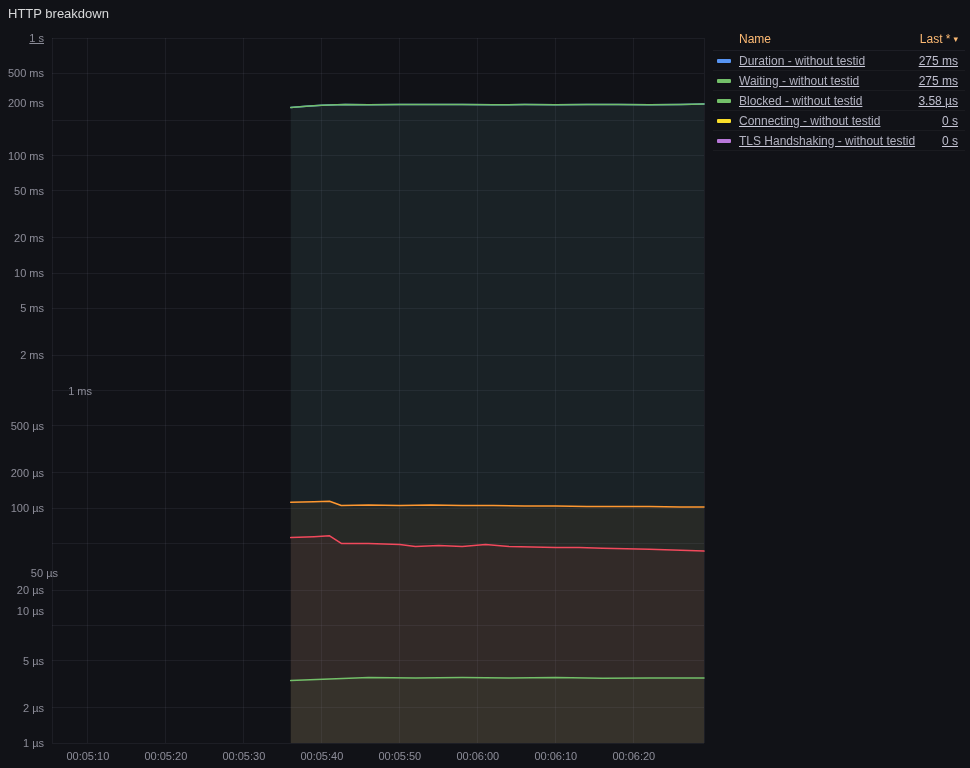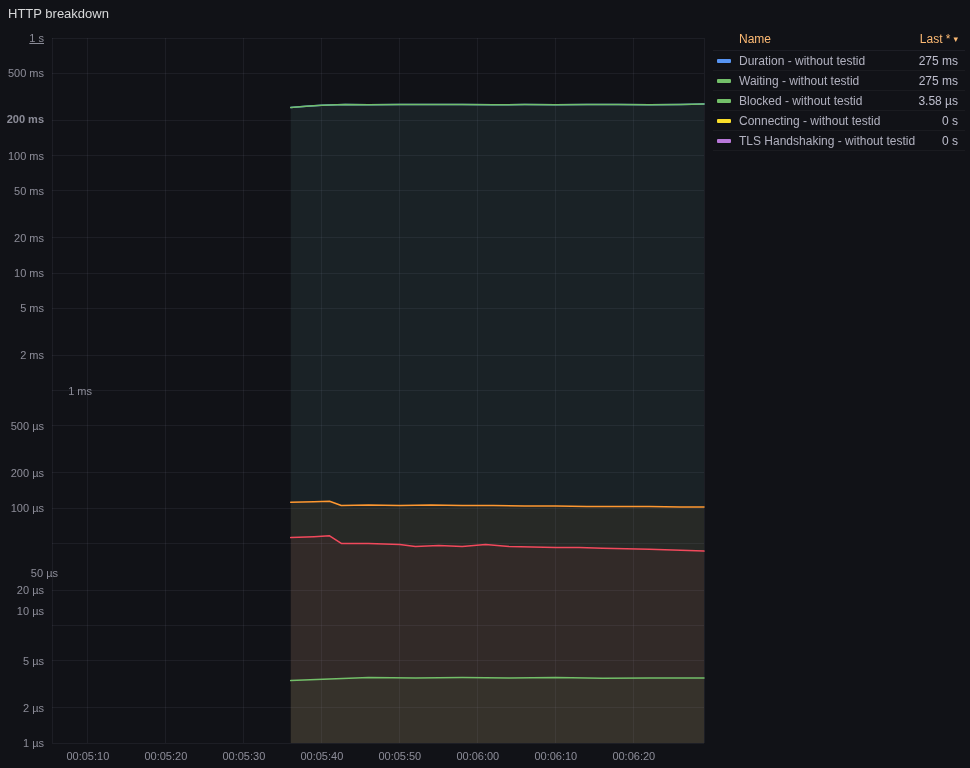--- a/index.html
+++ b/index.html
@@ -12,21 +12,21 @@
     color:rgba(204,204,220,0.65);white-space:nowrap;}
   .xtick{position:absolute;top:750px;transform:translateX(-50%);font-size:11px;
     color:rgba(204,204,220,0.65);white-space:nowrap;}
   .legend{position:absolute;left:713px;top:32px;width:252px;font-size:12px;}
   .legend-header{display:flex;justify-content:space-between;align-items:flex-start;height:18px;
     padding:0 7px 0 0;color:#fdba74;border-bottom:1px solid rgba(204,204,220,0.07);}
   .legend-header .name-h{margin-left:26px;cursor:pointer;}
   .legend-header .sort{display:flex;align-items:center;gap:3px;cursor:pointer;}
   .legend-header .caret{font-size:9px;line-height:9px;}
   .legend-row{display:flex;align-items:center;height:19px;padding:0 7px 0 4px;
-    border-bottom:1px solid rgba(204,204,220,0.05);cursor:pointer;}
+    border-bottom:1px solid rgba(204,204,220,0.05);cursor:pointer;text-decoration:underline;}
   .swatch{width:14px;height:4px;border-radius:1px;margin-right:8px;flex:0 0 auto;}
   .legend-label{flex:1;color:rgba(204,204,220,0.85);white-space:nowrap;overflow:hidden;}
   .legend-value{color:rgba(204,204,220,0.92);margin-left:8px;white-space:nowrap;}
 </style>
 </head>
 <body>
 
 <div class="panel">
   <div class="panel-title">HTTP breakdown</div>
 
@@ -67,21 +67,21 @@
       <path d="M290.7,502.2L314.0,501.8L329.6,501.3L341.3,505.5L368.6,505.0L399.8,505.5L431.0,505.0L462.2,505.5L493.4,505.5L524.6,506.0L555.8,506.0L587.0,506.5L618.2,506.5L649.4,506.5L680.6,507.0L704.0,507.0L704.0,743L290.7,743Z" fill="#FF9830" fill-opacity="0.06" stroke="none"></path>
       <path d="M290.7,502.2L314.0,501.8L329.6,501.3L341.3,505.5L368.6,505.0L399.8,505.5L431.0,505.0L462.2,505.5L493.4,505.5L524.6,506.0L555.8,506.0L587.0,506.5L618.2,506.5L649.4,506.5L680.6,507.0L704.0,507.0" fill="none" stroke="#FF9830" stroke-width="1.5" stroke-linejoin="round" stroke-linecap="round"></path>
       <path d="M290.7,537.6L314.0,536.7L329.6,535.8L341.3,543.4L368.6,543.4L399.8,544.4L415.4,546.5L438.8,545.5L462.2,546.5L485.6,544.4L509.0,546.5L532.4,547.1L555.8,547.6L579.2,547.6L602.6,548.2L626.0,548.7L649.4,549.3L672.8,549.9L704.0,551.1L704.0,743L290.7,743Z" fill="#F2495C" fill-opacity="0.06" stroke="none"></path>
       <path d="M290.7,537.6L314.0,536.7L329.6,535.8L341.3,543.4L368.6,543.4L399.8,544.4L415.4,546.5L438.8,545.5L462.2,546.5L485.6,544.4L509.0,546.5L532.4,547.1L555.8,547.6L579.2,547.6L602.6,548.2L626.0,548.7L649.4,549.3L672.8,549.9L704.0,551.1" fill="none" stroke="#F2495C" stroke-width="1.5" stroke-linejoin="round" stroke-linecap="round"></path>
       <path d="M290.7,680.6L329.6,679.1L368.6,677.6L415.4,677.9L462.2,677.6L509.0,678.1L555.8,677.6L602.6,678.3L649.4,678.1L704.0,677.9L704.0,743L290.7,743Z" fill="#73BF69" fill-opacity="0.06" stroke="none"></path>
       <path d="M290.7,680.6L329.6,679.1L368.6,677.6L415.4,677.9L462.2,677.6L509.0,678.1L555.8,677.6L602.6,678.3L649.4,678.1L704.0,677.9" fill="none" stroke="#73BF69" stroke-width="1.5" stroke-linejoin="round" stroke-linecap="round"></path>
     </svg>
   <div id="y-labels">
       <div class="ytick" style="top: 32px; text-decoration: underline;">1 s</div>
       <div class="ytick" style="top: 67.371px;">500 ms</div>
-      <div class="ytick" style="top: 113px; font-weight: bold;">200 ms</div>
+      <div class="ytick" style="top: 97px;">200 ms</div>
       <div class="ytick" style="top: 149.5px;">100 ms</div>
       <div class="ytick" style="top: 184.871px;">50 ms</div>
       <div class="ytick" style="top: 231.629px;">20 ms</div>
       <div class="ytick" style="top: 267px;">10 ms</div>
       <div class="ytick" style="top: 302.371px;">5 ms</div>
       <div class="ytick" style="top: 349.129px;">2 ms</div>
       <div class="ytick" style="top: 384.5px; margin-left: 48px;">1 ms</div>
       <div class="ytick" style="top: 419.871px;">500 µs</div>
       <div class="ytick" style="top: 466.629px;">200 µs</div>
       <div class="ytick" style="top: 502px;">100 µs</div>

